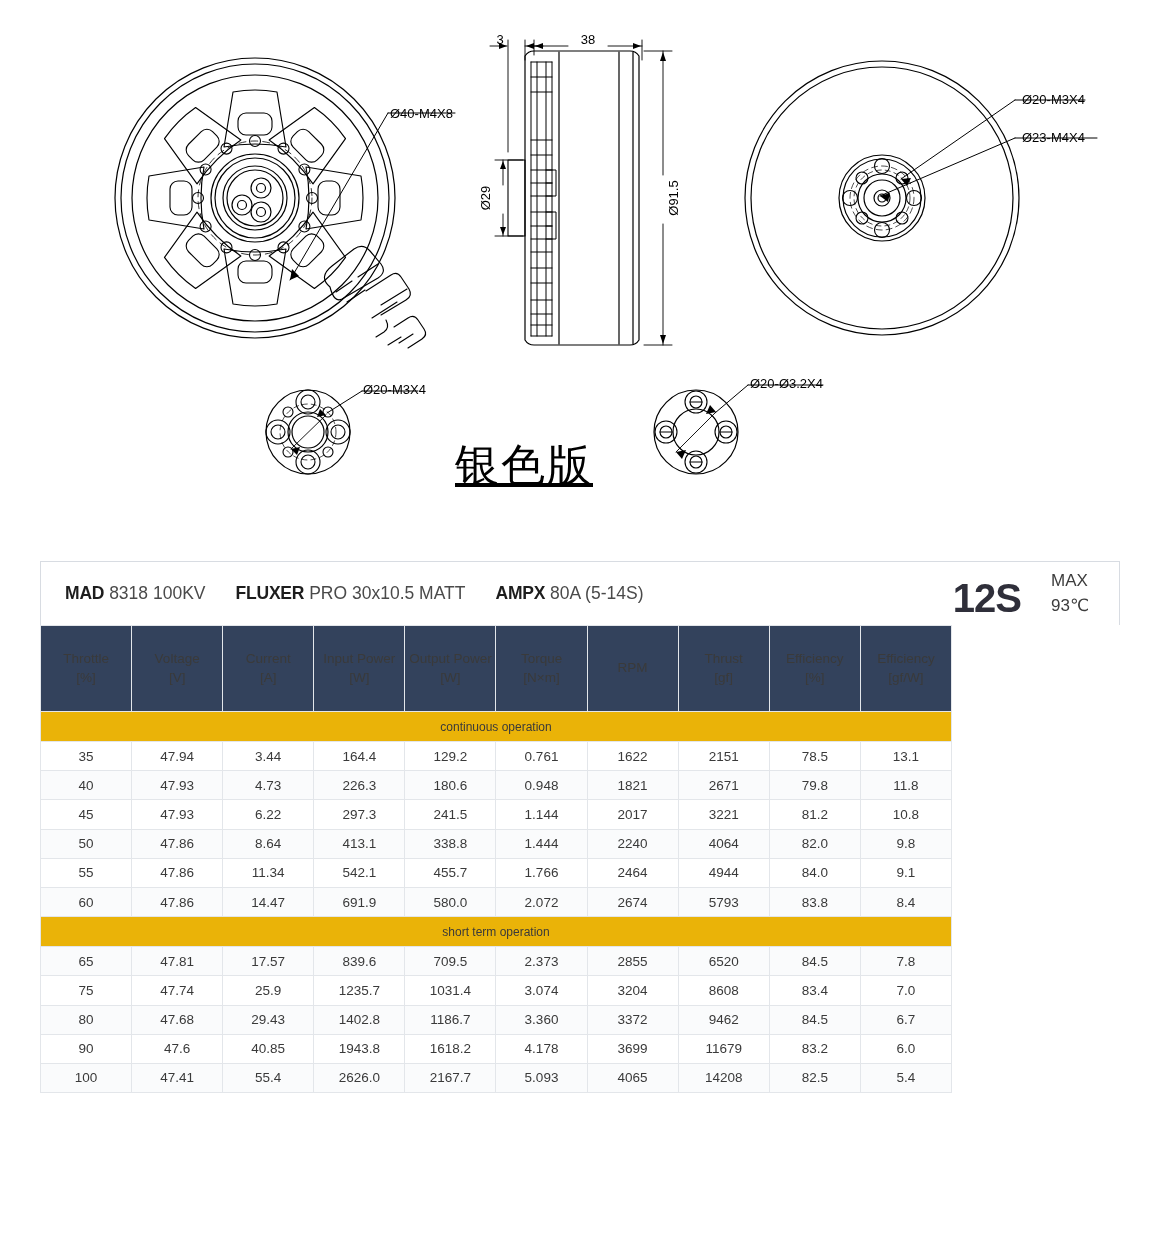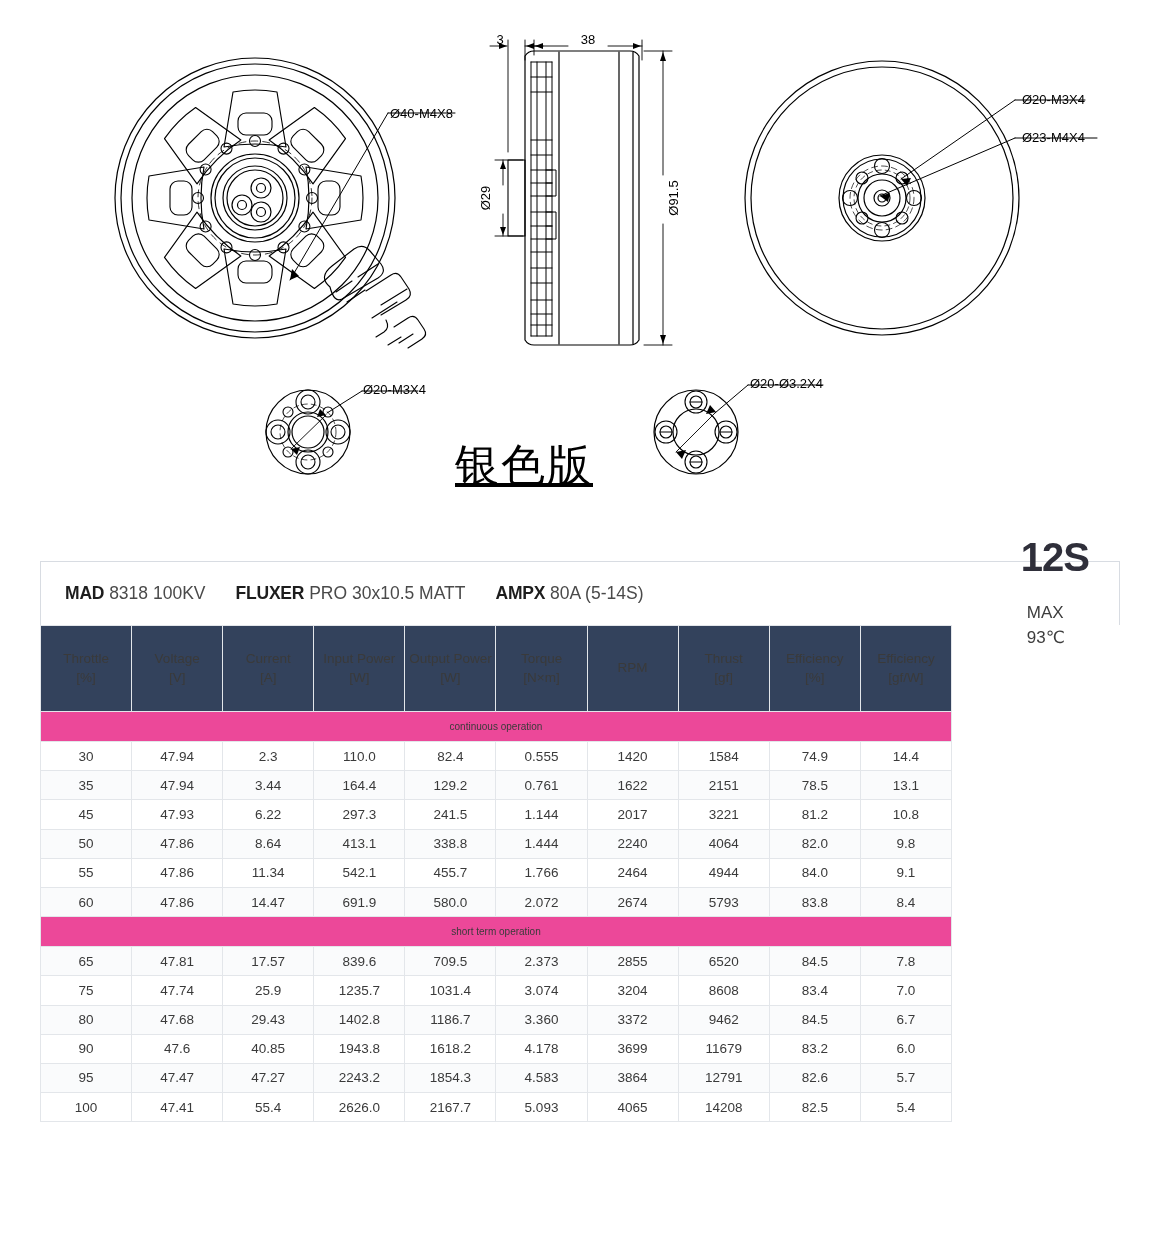--- a/index.html
+++ b/index.html
@@ -63,24 +63,23 @@
   .model-item { white-space: nowrap; }
   .model-item .strong {
     font-weight: bold;
     color: #1d1d1d;
     letter-spacing: -0.2px;
   }
   .model-item .rest { color: #4a4a4a; }
 
   .header-right {
     display: flex;
-    align-items: flex-start;
+    align-items: flex-end;
     gap: 24px;
     padding-right: 6px;
-    flex-direction: column;
   }
   .cells-badge {
     font-size: 40px;
     font-weight: bold;
     color: #2f2f3a;
     letter-spacing: -1px;
     line-height: 1;
   }
   .max-block {
     font-size: 17px;
@@ -112,25 +111,25 @@
     font-size: 13.5px;
     line-height: 1.35;
     vertical-align: middle;
     padding: 4px 2px;
   }
   thead th .unit { display: block; }
   tbody td { height: 29.2px; padding: 0; }
   tbody tr.data-row:nth-child(odd) td { background: #fafbfc; }
   tbody tr.data-row:nth-child(even) td { background: #ffffff; }
   tbody tr.section-row td {
-    background: #ec4899;
+    background: #eab308;
     border-left: 1px solid #e3e6ea;
     border-right: 1px solid #e3e6ea;
     height: 30px;
-    font-size: 10px;
+    font-size: 12px;
     color: #3d3d3d;
   }
 </style>
 </head>
 <body>
 
 <div id="drawing-area">
   <svg id="drawing-svg" width="1160" height="540" viewBox="0 0 1160 540">
     <defs>
       <g id="spoke-pair"></g>
@@ -483,44 +482,44 @@
           <th><span>Thrust</span><span class="unit">[gf]</span></th>
           <th><span>Efficiency</span><span class="unit">[%]</span></th>
           <th><span>Efficiency</span><span class="unit">[gf/W]</span></th>
         </tr>
     </thead>
     <tbody>
         <tr class="section-row">
           <td colspan="10">continuous operation</td>
         </tr>
         <tr class="data-row">
-          <td>30</td>
-          <td>47.94</td>
-          <td>2.3</td>
-          <td>110.0</td>
-          <td>82.4</td>
-          <td>0.555</td>
-          <td>1420</td>
-          <td>1584</td>
-          <td>74.9</td>
-          <td>14.4</td>
-        </tr>
-        <tr class="data-row">
           <td>35</td>
           <td>47.94</td>
           <td>3.44</td>
           <td>164.4</td>
           <td>129.2</td>
           <td>0.761</td>
           <td>1622</td>
           <td>2151</td>
           <td>78.5</td>
           <td>13.1</td>
         </tr>
         <tr class="data-row">
+          <td>40</td>
+          <td>47.93</td>
+          <td>4.73</td>
+          <td>226.3</td>
+          <td>180.6</td>
+          <td>0.948</td>
+          <td>1821</td>
+          <td>2671</td>
+          <td>79.8</td>
+          <td>11.8</td>
+        </tr>
+        <tr class="data-row">
           <td>45</td>
           <td>47.93</td>
           <td>6.22</td>
           <td>297.3</td>
           <td>241.5</td>
           <td>1.144</td>
           <td>2017</td>
           <td>3221</td>
           <td>81.2</td>
           <td>10.8</td>
@@ -606,32 +605,20 @@
           <td>40.85</td>
           <td>1943.8</td>
           <td>1618.2</td>
           <td>4.178</td>
           <td>3699</td>
           <td>11679</td>
           <td>83.2</td>
           <td>6.0</td>
         </tr>
         <tr class="data-row">
-          <td>95</td>
-          <td>47.47</td>
-          <td>47.27</td>
-          <td>2243.2</td>
-          <td>1854.3</td>
-          <td>4.583</td>
-          <td>3864</td>
-          <td>12791</td>
-          <td>82.6</td>
-          <td>5.7</td>
-        </tr>
-        <tr class="data-row">
           <td>100</td>
           <td>47.41</td>
           <td>55.4</td>
           <td>2626.0</td>
           <td>2167.7</td>
           <td>5.093</td>
           <td>4065</td>
           <td>14208</td>
           <td>82.5</td>
           <td>5.4</td>

